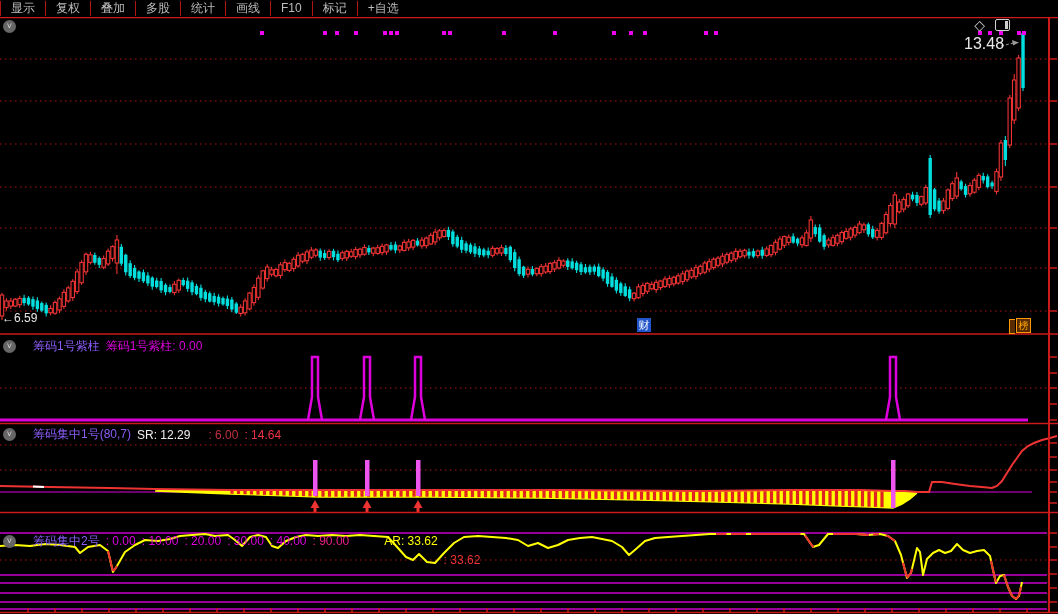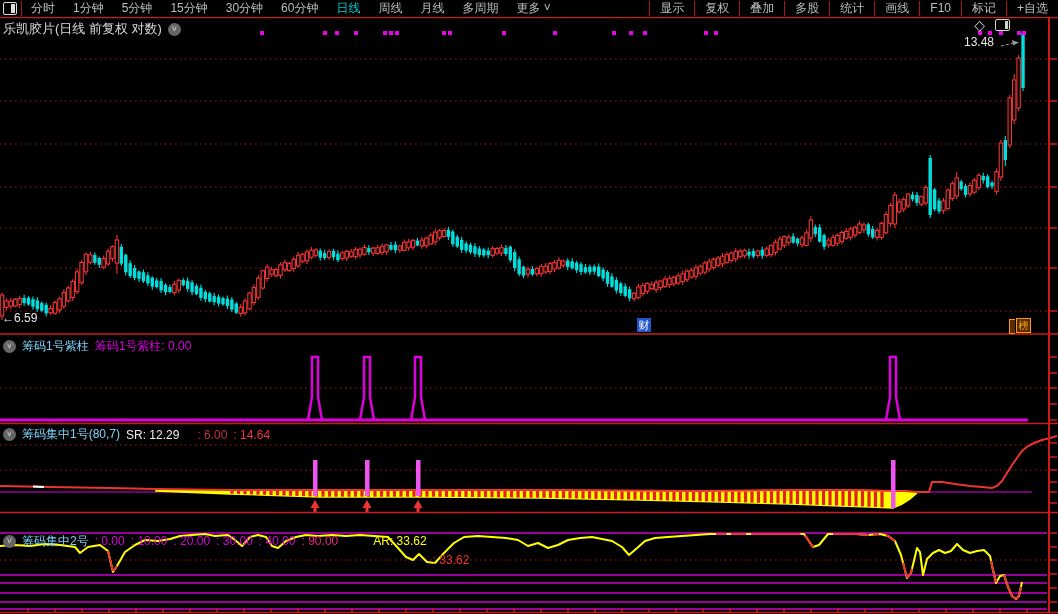--- a/index.html
+++ b/index.html
@@ -18,24 +18,24 @@
             margin:0 4px 0 3px;position:relative;}
   #app-icon::after{content:"";position:absolute;right:1px;top:1px;bottom:1px;width:4px;background:#ddd;}
   .tb-sep{width:1px;height:15px;background:#b01515;}
   #title-bar{left:3px;top:20px;color:#d8d8d8;font-size:13px;display:flex;align-items:center;gap:6px;}
   .chev-circle{display:inline-block;width:13px;height:13px;border-radius:50%;background:#666;
                color:#ddd;font-size:9px;line-height:13px;text-align:center;}
   #chart-icons{right:48px;top:18px;color:#cfcfcf;display:flex;gap:10px;align-items:center;}
   #icon-diamond{font-size:14px;line-height:14px;}
   #icon-panel{width:13px;height:10px;border:1.5px solid #cfcfcf;border-radius:2px;position:relative;}
   #icon-panel::after{content:"";position:absolute;right:1px;top:1px;bottom:1px;width:3px;background:#cfcfcf;}
-  #price-high{left:964px;top:35px;color:#e8e8e8;font-size:12px;}
+  #price-high{left:964px;top:35px;color:#e8e8e8;font-size:16px;}
   #price-low{left:2px;top:311px;color:#e8e8e8;font-size:12px;}
   .plabel{display:flex;align-items:center;gap:6px;font-size:12px;white-space:nowrap;}
-  .plabel .name{color:#7dd3fc;}
+  .plabel .name{color:#8b5cf6;margin-left:11px;}
   #badge-cai{left:637px;top:318px;width:14px;height:14px;background:#2255cc;color:#fff;
              font-size:11px;line-height:14px;text-align:center;}
   #badge-bang{left:1016px;top:318px;width:13px;height:13px;background:#5a2a00;border:1px solid #ff9900;
               color:#ffaa00;font-size:10px;line-height:13px;text-align:center;}
   #badge-bang-sliver{left:1009px;top:319px;width:5px;height:13px;background:#5a2a00;border:1px solid #ff9900;
               border-right:none;overflow:hidden;color:#ffaa00;font-size:10px;line-height:13px;}
 </style>
 </head>
 <body>
 
@@ -766,50 +766,34 @@
         <line x1="1049" y1="533" x2="1057" y2="533" stroke="#cc1a1a" stroke-width="1.5"></line>
         <line x1="1049" y1="547" x2="1057" y2="547" stroke="#cc1a1a" stroke-width="1.5"></line>
         <line x1="1049" y1="560" x2="1057" y2="560" stroke="#cc1a1a" stroke-width="1.5"></line>
         <line x1="1049" y1="574" x2="1057" y2="574" stroke="#cc1a1a" stroke-width="1.5"></line>
         <line x1="1049" y1="588" x2="1057" y2="588" stroke="#cc1a1a" stroke-width="1.5"></line>
         <line x1="1049" y1="602" x2="1057" y2="602" stroke="#cc1a1a" stroke-width="1.5"></line>
       </g>
     </svg>
 
   <div id="toolbar">
-    <div class="tb-left">
-      <span id="app-icon"></span>
-      <span class="tb-sep"></span>
-    <span class="tb-item">分时</span>
-        <span class="tb-item">1分钟</span>
-        <span class="tb-item">5分钟</span>
-        <span class="tb-item">15分钟</span>
-        <span class="tb-item">30分钟</span>
-        <span class="tb-item">60分钟</span>
-        <span class="tb-item active">日线</span>
-        <span class="tb-item">周线</span>
-        <span class="tb-item">月线</span>
-        <span class="tb-item">多周期</span>
-        <span class="tb-item">更多 ˅</span>
-      </div>
     <div class="tb-right">
         <span class="tb-ritem">显示</span>
         <span class="tb-ritem">复权</span>
         <span class="tb-ritem">叠加</span>
         <span class="tb-ritem">多股</span>
         <span class="tb-ritem">统计</span>
         <span class="tb-ritem">画线</span>
         <span class="tb-ritem">F10</span>
         <span class="tb-ritem">标记</span>
         <span class="tb-ritem">+自选</span>
       </div>
   </div>
 
   <div id="title-bar" class="abs">
-    <span>乐凯胶片(日线 前复权 对数)</span>
     <span class="chev-circle">˅</span>
   </div>
 
   <div id="chart-icons" class="abs">
     <span id="icon-diamond">◇</span>
     <span id="icon-panel"></span>
   </div>
 
   <div id="price-high" class="abs">13.48</div>
   <div id="price-low" class="abs">←6.59</div>

